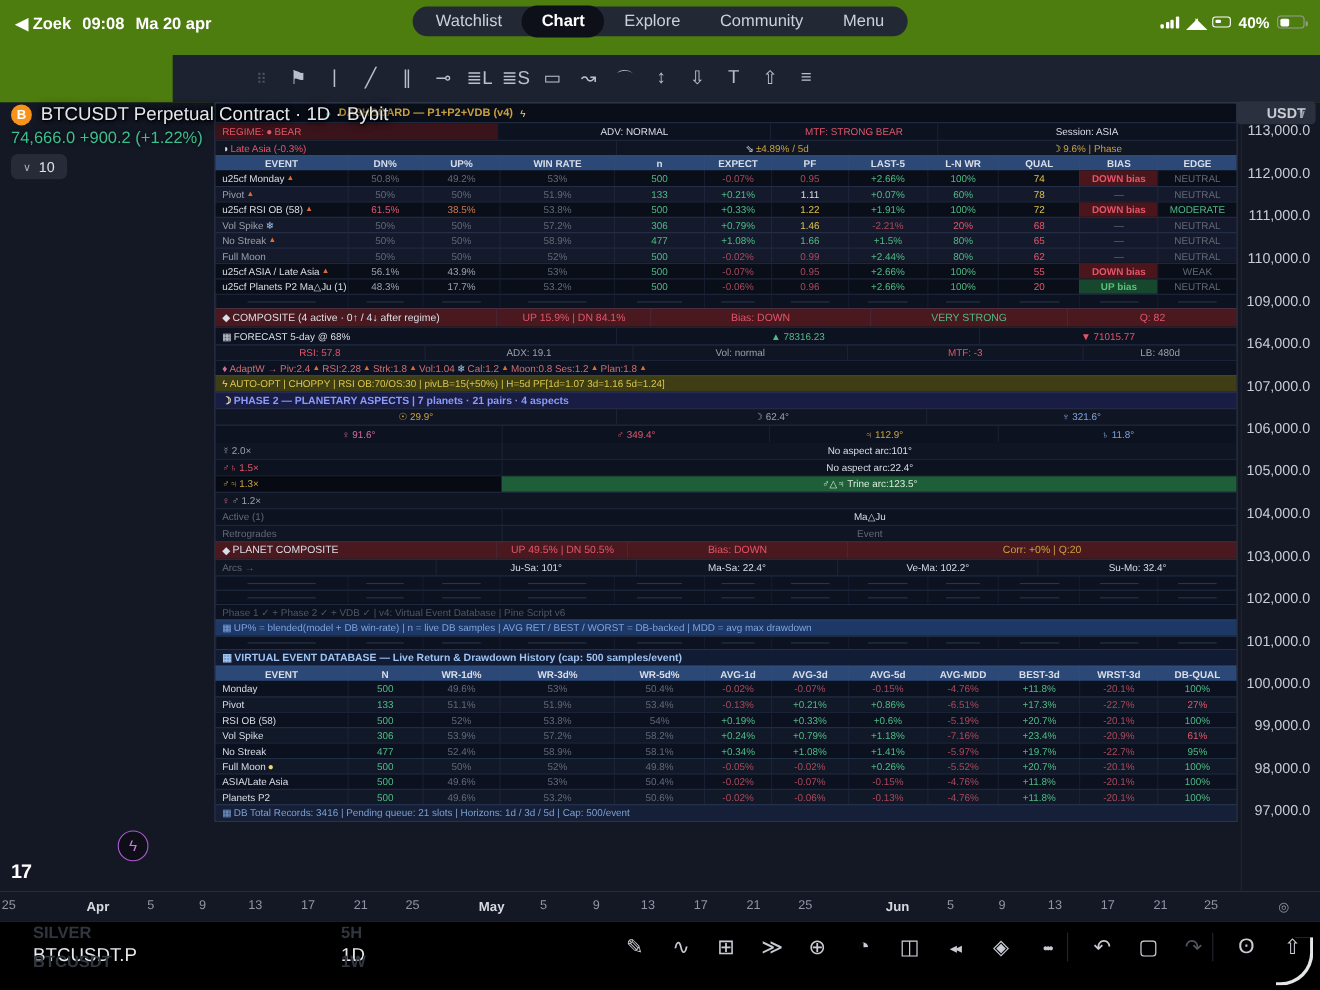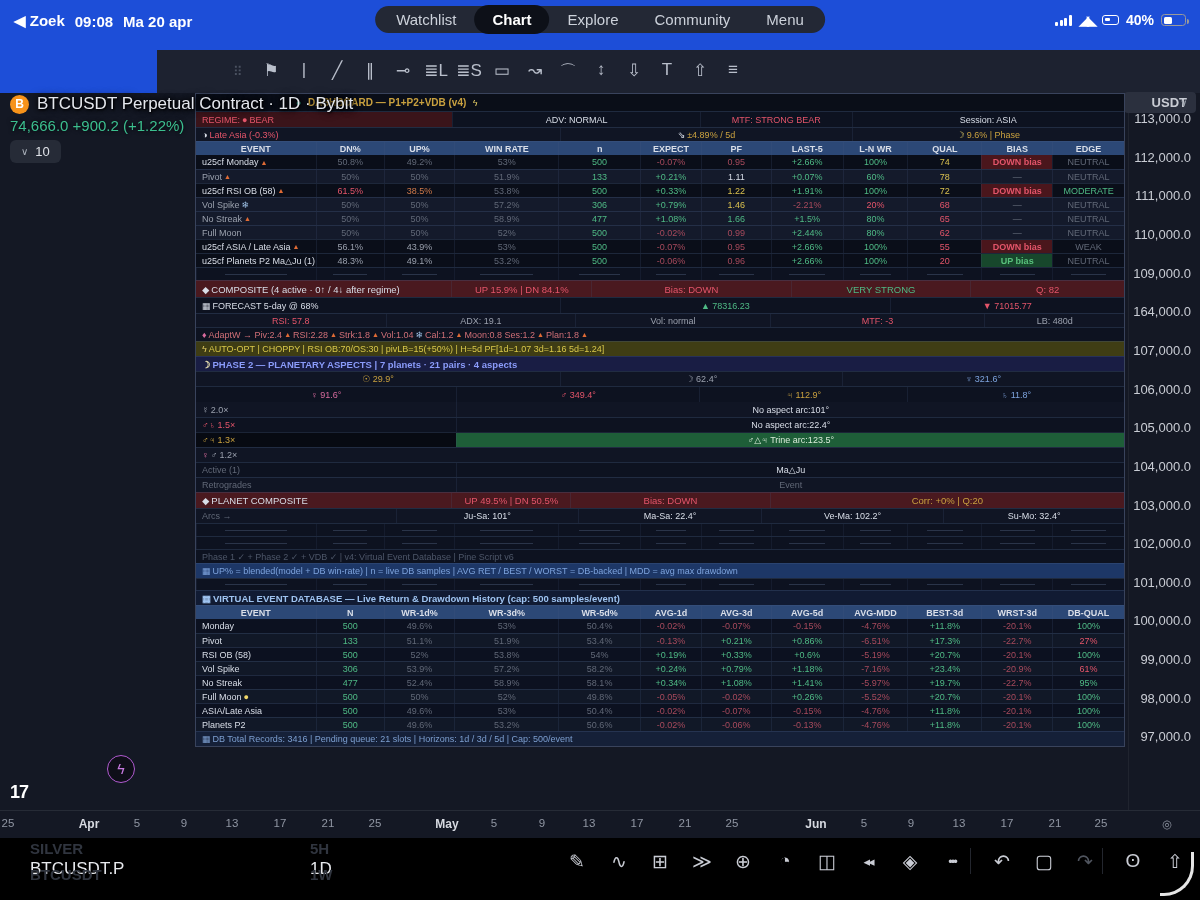--- a/index.html
+++ b/index.html
@@ -1,17 +1,17 @@
 <!DOCTYPE html>
 <html><head>
 <meta charset="utf-8">
 <style>
   *{margin:0;padding:0;box-sizing:border-box}
   html,body{width:1200px;height:900px;overflow:hidden;background:#000;font-family:"Liberation Sans",sans-serif;-webkit-font-smoothing:antialiased}
-  #stage{position:relative;width:1200px;height:900px;background:#1d4ed8}
+  #stage{position:relative;width:1200px;height:900px;background:#4d7c0f}
 
   
   #statusbar{position:absolute;top:0;left:0;width:100%;height:44px;color:#fff;font-size:15px;font-weight:700}
   #sb-left{position:absolute;left:14px;top:12px;display:flex;gap:10px;align-items:center}
   #sb-right{position:absolute;right:14px;top:12px;display:flex;gap:7px;align-items:center;font-size:14px}
   .sigbars{display:flex;align-items:flex-end;gap:1.5px;height:11px}
   .sigbars i{width:3px;background:#fff;border-radius:1px;display:block}
   .wifi{font-size:13px;letter-spacing:-2px}
   .bed{width:17px;height:10px;border:1.6px solid #fff;border-radius:3px;position:relative}
   .bed::after{content:"";position:absolute;left:2px;top:2px;width:5px;height:3px;background:#fff;border-radius:1px}
@@ -328,21 +328,21 @@
             <span class="cell redD">0.95</span>
             <span class="cell grn">+2.66%</span>
             <span class="cell grn">100%</span>
             <span class="cell red">55</span>
             <span class="cell w cBiasDown">DOWN bias</span>
             <span class="cell gd">WEAK</span>
           </div>
           <div class="prow g12 rowHi">
             <span class="cell w al">u25cf Planets P2 Ma△Ju (1)</span>
             <span class="cell g">48.3%</span>
-            <span class="cell g">49.1%</span>
+            <span class="cell g">17.7%</span>
             <span class="cell gd">53.2%</span>
             <span class="cell grn">500</span>
             <span class="cell redD">-0.06%</span>
             <span class="cell redD">0.96</span>
             <span class="cell grn">+2.66%</span>
             <span class="cell grn">100%</span>
             <span class="cell red">20</span>
             <span class="cell w cBiasUp">UP bias</span>
             <span class="cell gd">NEUTRAL</span>
           </div>

